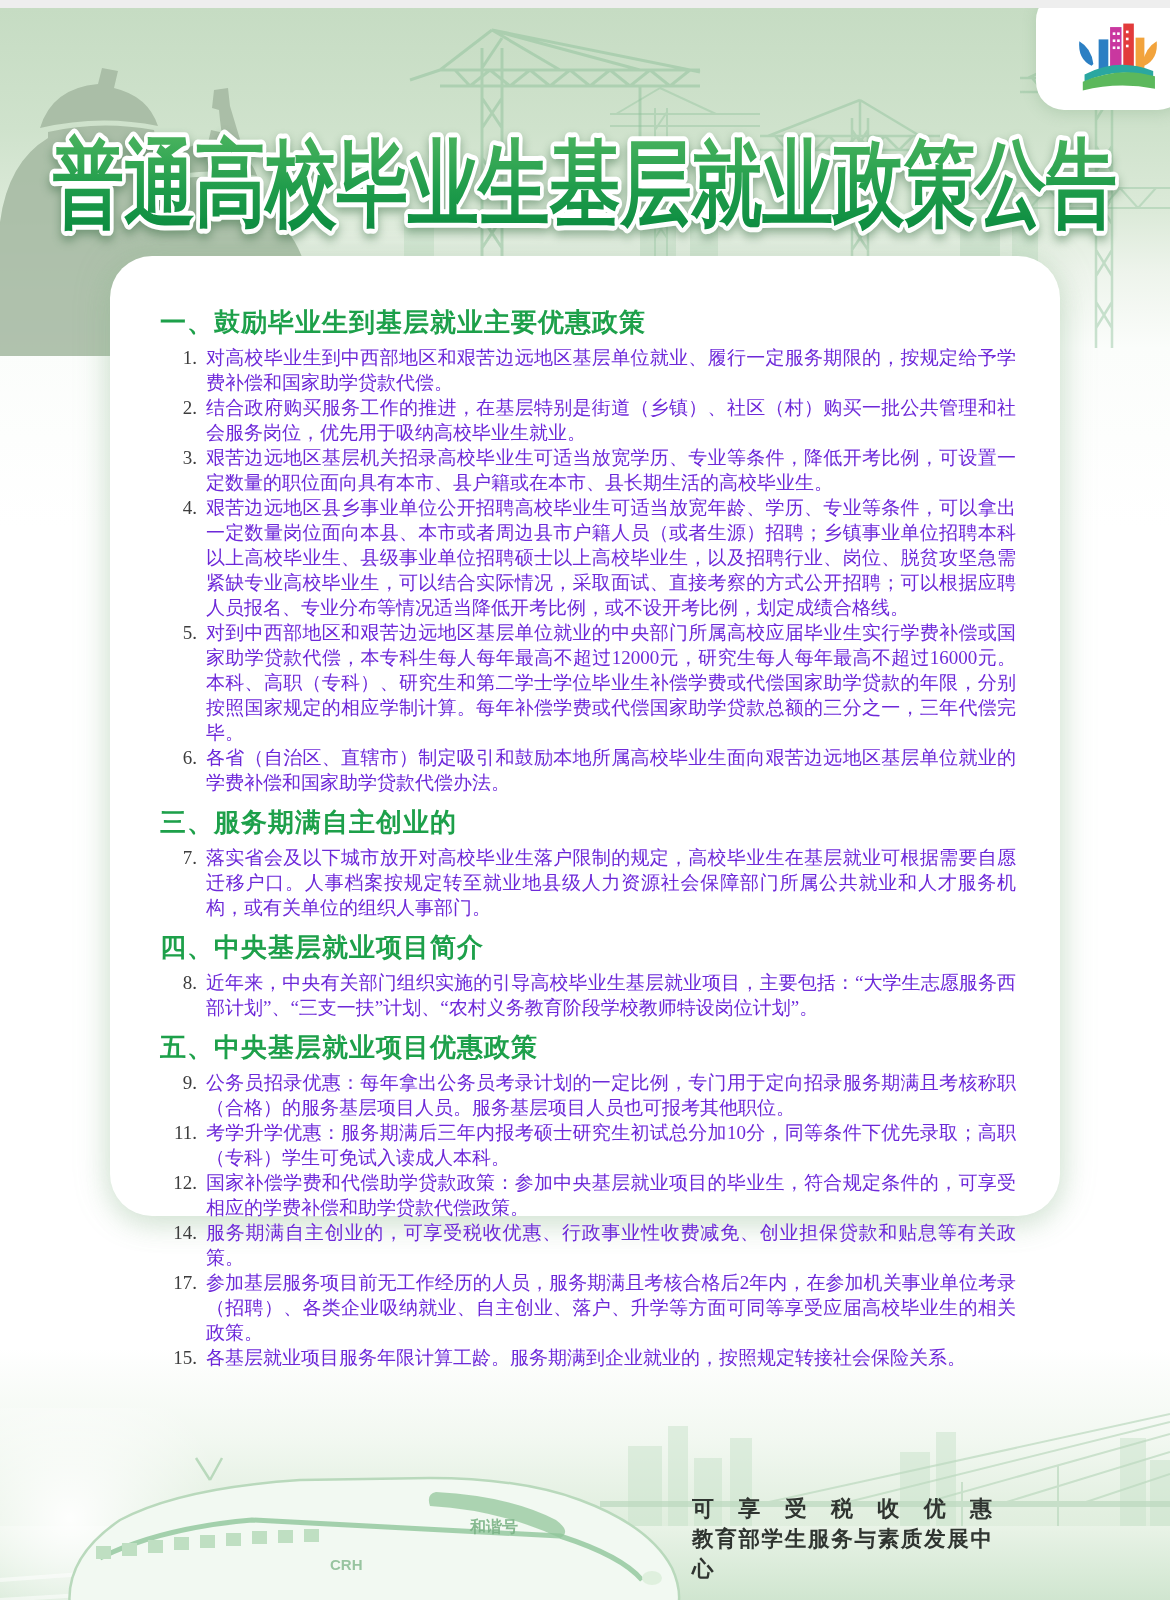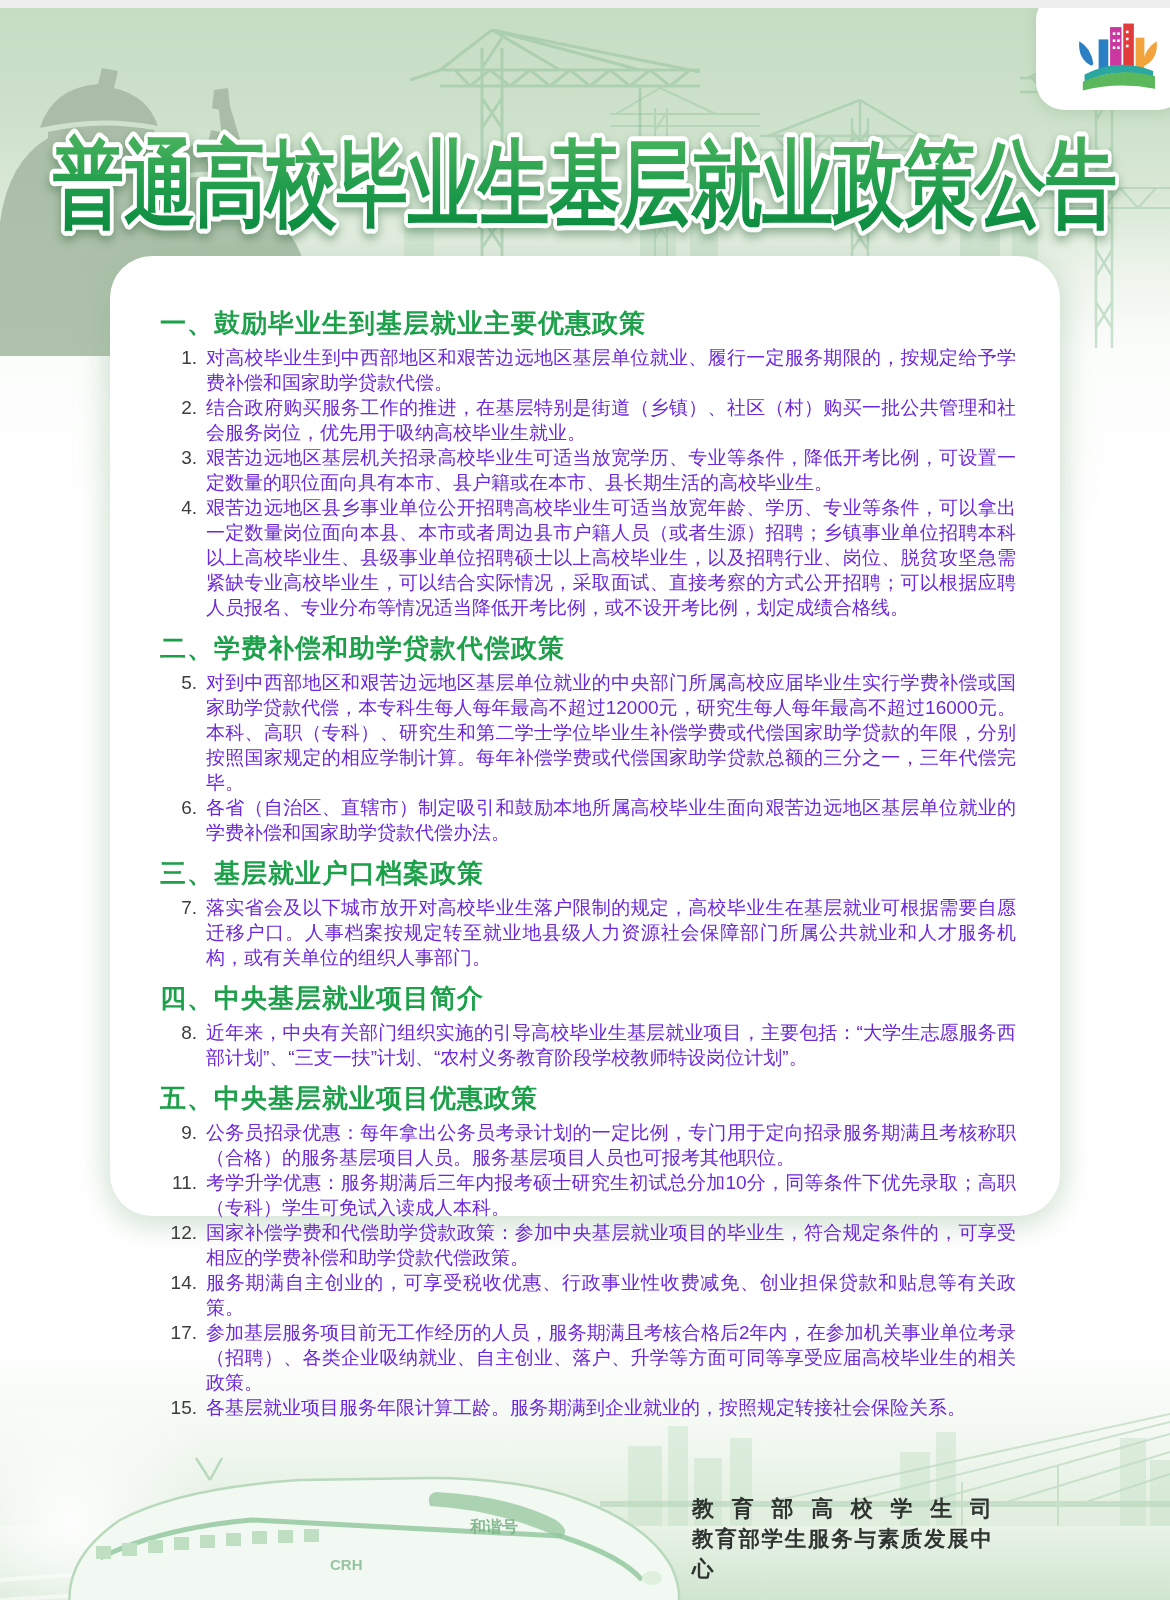--- a/index.html
+++ b/index.html
@@ -40,20 +40,21 @@
   }
 
   .card{
     position:absolute;left:110px;top:248px;
     width:950px;height:960px;
     background:#ffffff;
     border-radius:42px;
     box-shadow:0 0 34px rgba(150,190,150,.38),0 12px 26px rgba(120,170,125,.16);
     padding:52px 44px 0 50px;
     box-sizing:border-box;
+    font-family:Liberation Serif, serif;
   }
   .sec-h{
     margin:13px 0 7px 0;
     font-size:26px;line-height:30px;
     font-weight:700;color:#1da04a;
     letter-spacing:1px;
   }
   .sec-h:first-child{margin-top:0;}
   .item{display:flex;}
   .item .num{
@@ -225,31 +226,30 @@
     </div>
     <div class="item">
       <span class="num">3.</span>
       <span class="txt">艰苦边远地区基层机关招录高校毕业生可适当放宽学历、专业等条件，降低开考比例，可设置一定数量的职位面向具有本市、县户籍或在本市、县长期生活的高校毕业生。</span>
     </div>
     <div class="item">
       <span class="num">4.</span>
       <span class="txt">艰苦边远地区县乡事业单位公开招聘高校毕业生可适当放宽年龄、学历、专业等条件，可以拿出一定数量岗位面向本县、本市或者周边县市户籍人员（或者生源）招聘；乡镇事业单位招聘本科以上高校毕业生、县级事业单位招聘硕士以上高校毕业生，以及招聘行业、岗位、脱贫攻坚急需紧缺专业高校毕业生，可以结合实际情况，采取面试、直接考察的方式公开招聘；可以根据应聘人员报名、专业分布等情况适当降低开考比例，或不设开考比例，划定成绩合格线。</span>
     </div>
 
-    <h2 class="sec-h">二、学费补偿和助学贷款代偿政策</h2>
     <div class="item">
       <span class="num">5.</span>
       <span class="txt">对到中西部地区和艰苦边远地区基层单位就业的中央部门所属高校应届毕业生实行学费补偿或国家助学贷款代偿，本专科生每人每年最高不超过12000元，研究生每人每年最高不超过16000元。本科、高职（专科）、研究生和第二学士学位毕业生补偿学费或代偿国家助学贷款的年限，分别按照国家规定的相应学制计算。每年补偿学费或代偿国家助学贷款总额的三分之一，三年代偿完毕。</span>
     </div>
     <div class="item">
       <span class="num">6.</span>
       <span class="txt">各省（自治区、直辖市）制定吸引和鼓励本地所属高校毕业生面向艰苦边远地区基层单位就业的学费补偿和国家助学贷款代偿办法。</span>
     </div>
 
-    <h2 class="sec-h">三、基层就业户口档案政策</h2>
+    <h2 class="sec-h">三、服务期满自主创业的</h2>
     <div class="item">
       <span class="num">7.</span>
       <span class="txt">落实省会及以下城市放开对高校毕业生落户限制的规定，高校毕业生在基层就业可根据需要自愿迁移户口。人事档案按规定转至就业地县级人力资源社会保障部门所属公共就业和人才服务机构，或有关单位的组织人事部门。</span>
     </div>
 
     <h2 class="sec-h">四、中央基层就业项目简介</h2>
     <div class="item">
       <span class="num">8.</span>
       <span class="txt">近年来，中央有关部门组织实施的引导高校毕业生基层就业项目，主要包括：“大学生志愿服务西部计划”、“三支一扶”计划、“农村义务教育阶段学校教师特设岗位计划”。</span>
     </div>
@@ -276,17 +276,17 @@
       <span class="txt">参加基层服务项目前无工作经历的人员，服务期满且考核合格后2年内，在参加机关事业单位考录（招聘）、各类企业吸纳就业、自主创业、落户、升学等方面可同等享受应届高校毕业生的相关政策。</span>
     </div>
     <div class="item">
       <span class="num">15.</span>
       <span class="txt">各基层就业项目服务年限计算工龄。服务期满到企业就业的，按照规定转接社会保险关系。</span>
     </div>
 
   </div>
 
   <div class="footer">
-    <div class="footer-line1">教育部高校学生司</div>
+    <div class="footer-line1">可享受税收优惠</div>
     <div class="footer-line2">教育部学生服务与素质发展中心</div>
   </div>
 
 </div>
 
 </body></html>

